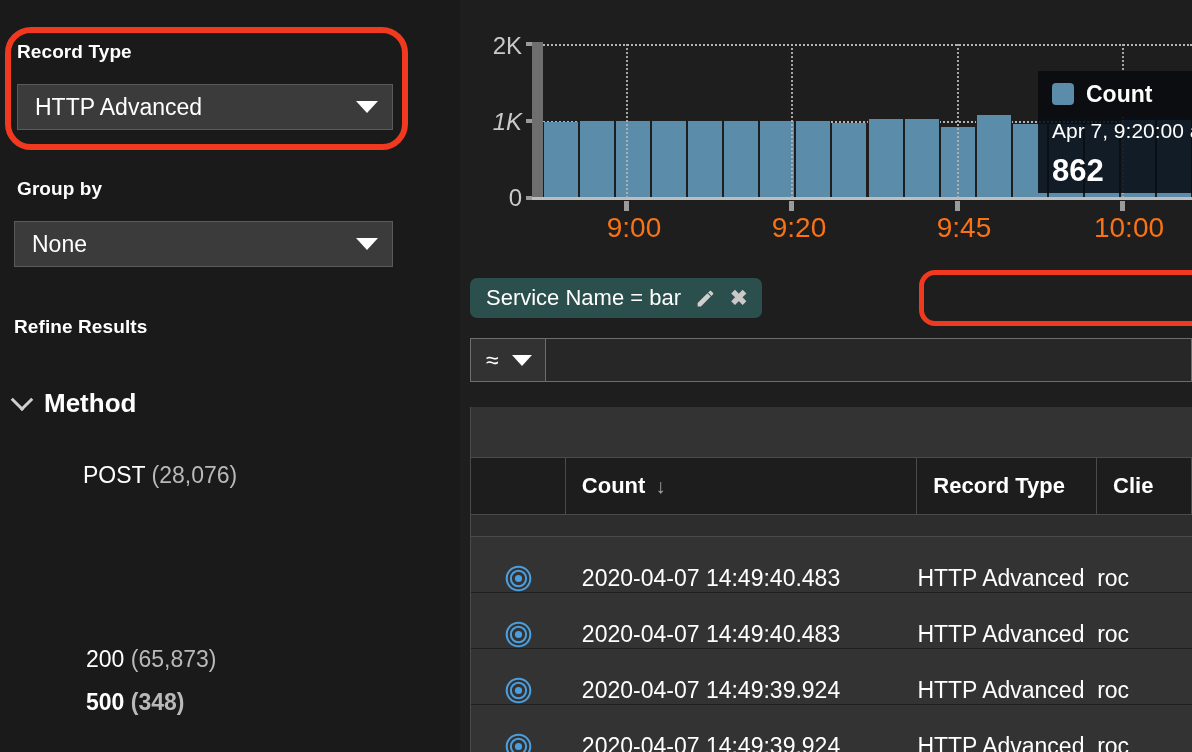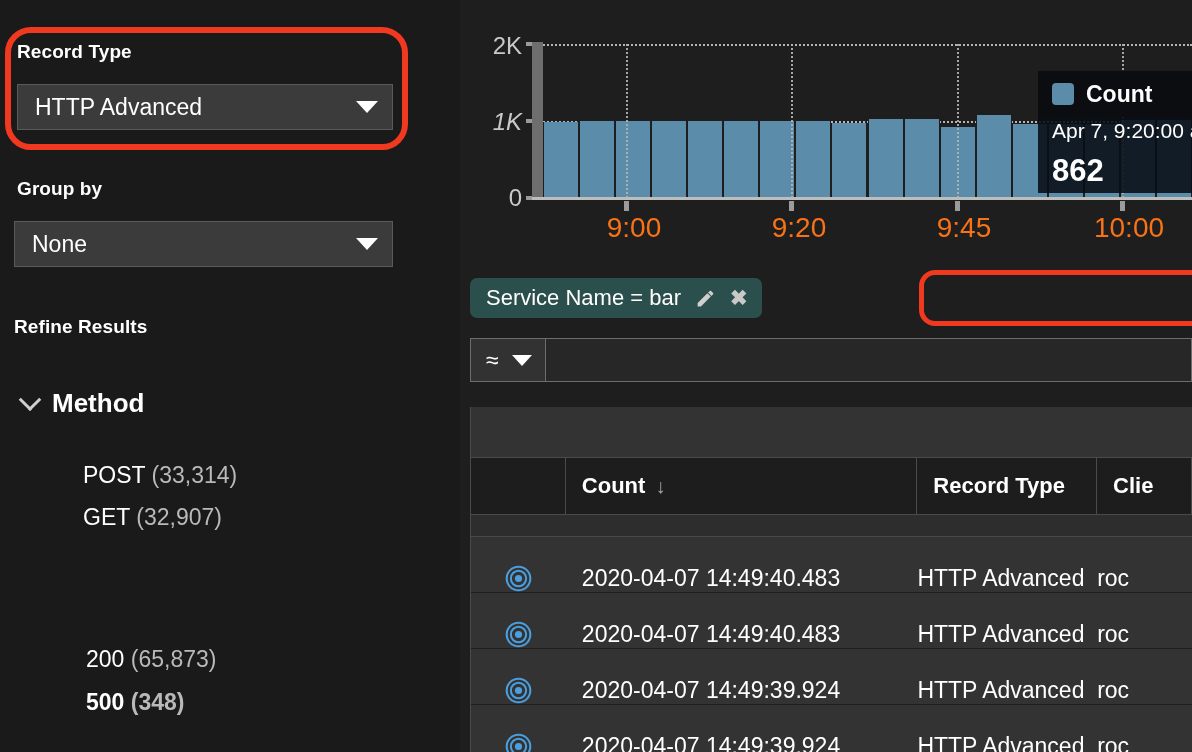--- a/index.html
+++ b/index.html
@@ -51,21 +51,21 @@
     display: flex; align-items: center; gap: 14px;
     color: #ffffff; font-size: 26px; font-weight: bold;
   }
   .chevron-down {
     width: 16px; height: 16px;
     border-right: 3px solid #cfcfcf;
     border-bottom: 3px solid #cfcfcf;
     transform: rotate(45deg) translate(-3px,-3px);
     flex: none;
   }
-  #facet-method { left: 22px; top: 388px; }
+  #facet-method { left: 14px; top: 388px; }
   #facet-status { left: 14px; top: 573px; }
 
   .facet-item {
     position: absolute;
     font-size: 23px;
     white-space: nowrap;
   }
   .facet-item .fname { color: #ffffff; margin-left: 32px; }
   .facet-item .fcount { color: #b9b9b9; }
   #facet-method-post { left: 51px; top: 462px; }
@@ -306,27 +306,23 @@
 
     <div id="refine-results" class="side-label">Refine Results</div>
 
     <div id="facet-method" class="facet-head">
       <span class="chevron-down"></span>
       <span>Method</span>
     </div>
 
     <div id="facet-method-post" class="facet-item">
       <span class="fname">POST</span>
-      <span class="fcount">(33,314)</span>
-    </div>
-
-    <div id="facet-method-get" class="facet-item">
-      <span class="fname">GET</span>
-      <span class="fcount">(32,907)</span>
-    </div>
+      <span class="fcount">(28,076)</span>
+    </div>
+
 
 
     <div id="facet-status-200" class="facet-item">
       <span class="fname">200</span>
       <span class="fcount">(65,873)</span>
     </div>
 
     <div id="facet-status-500" class="facet-item">
       <span class="fname">500</span>
       <span class="fcount">(348)</span>

